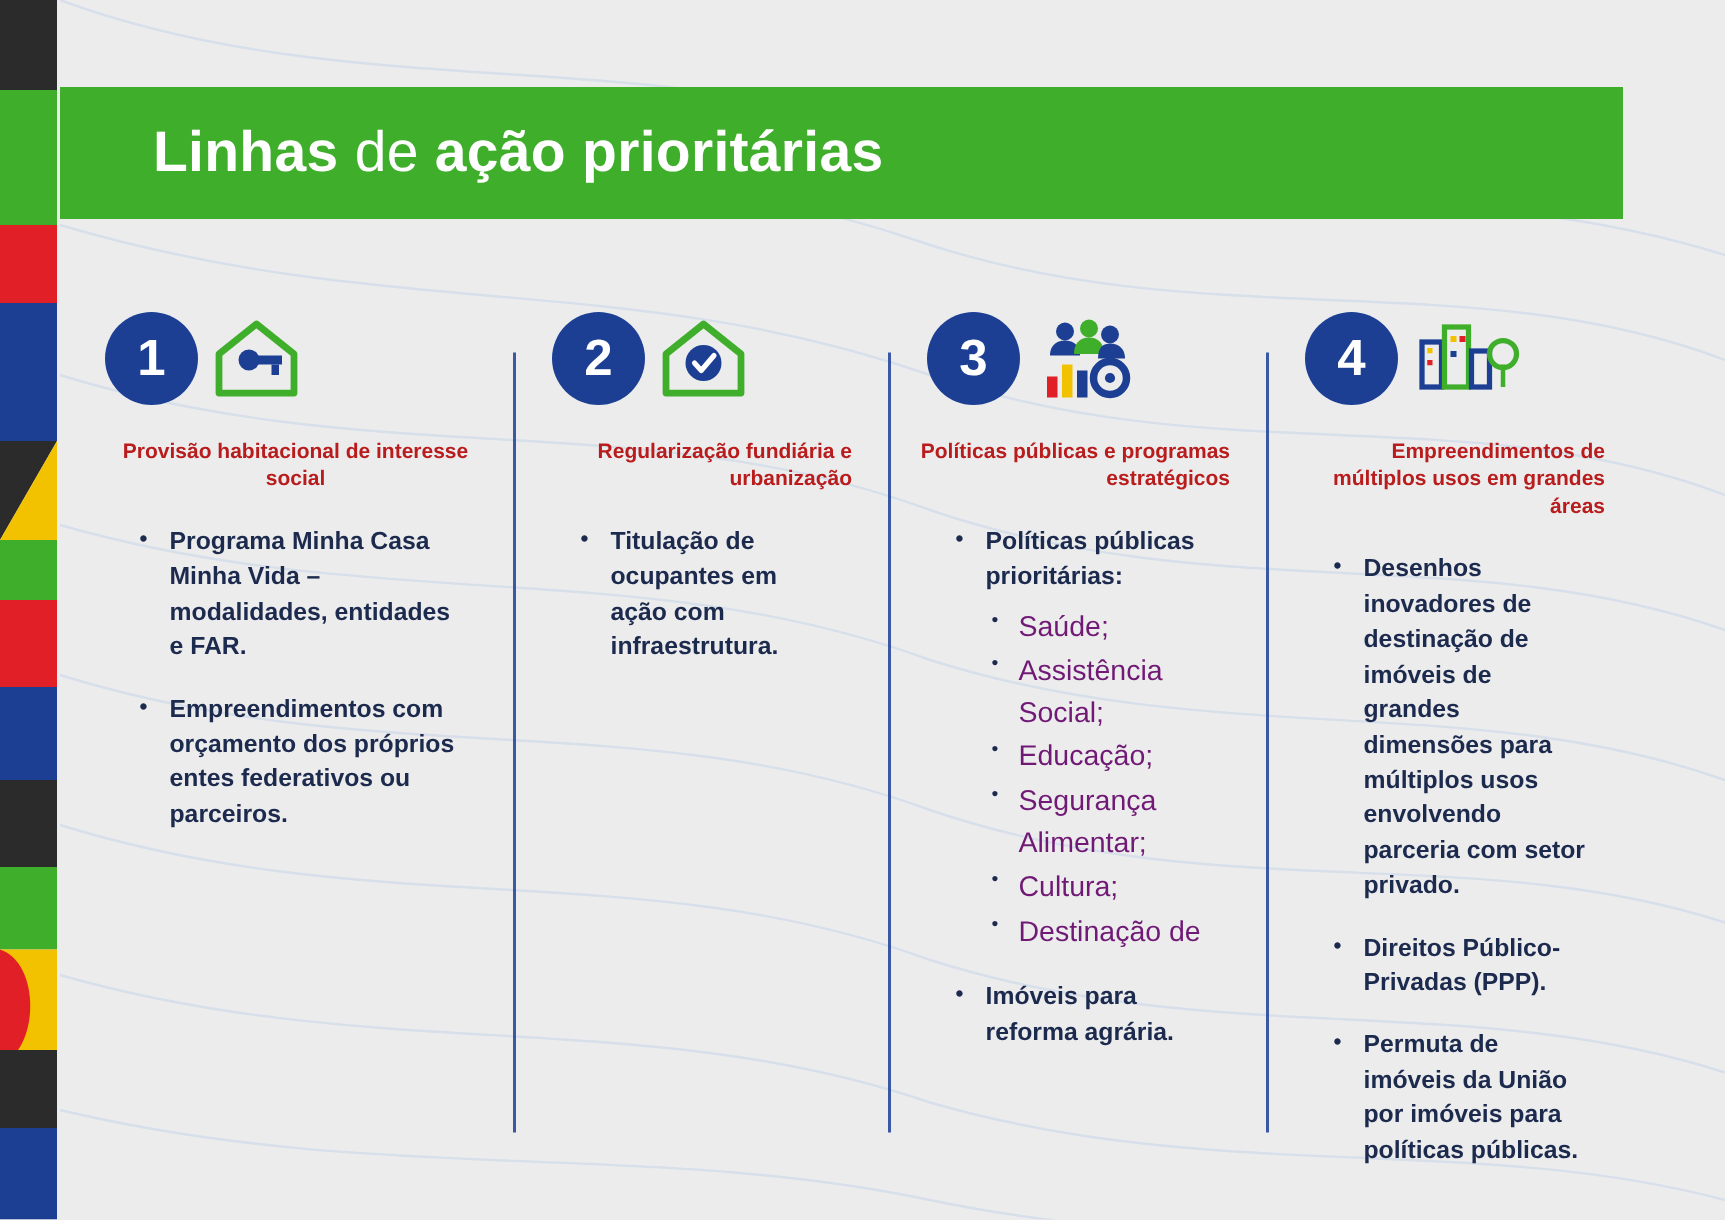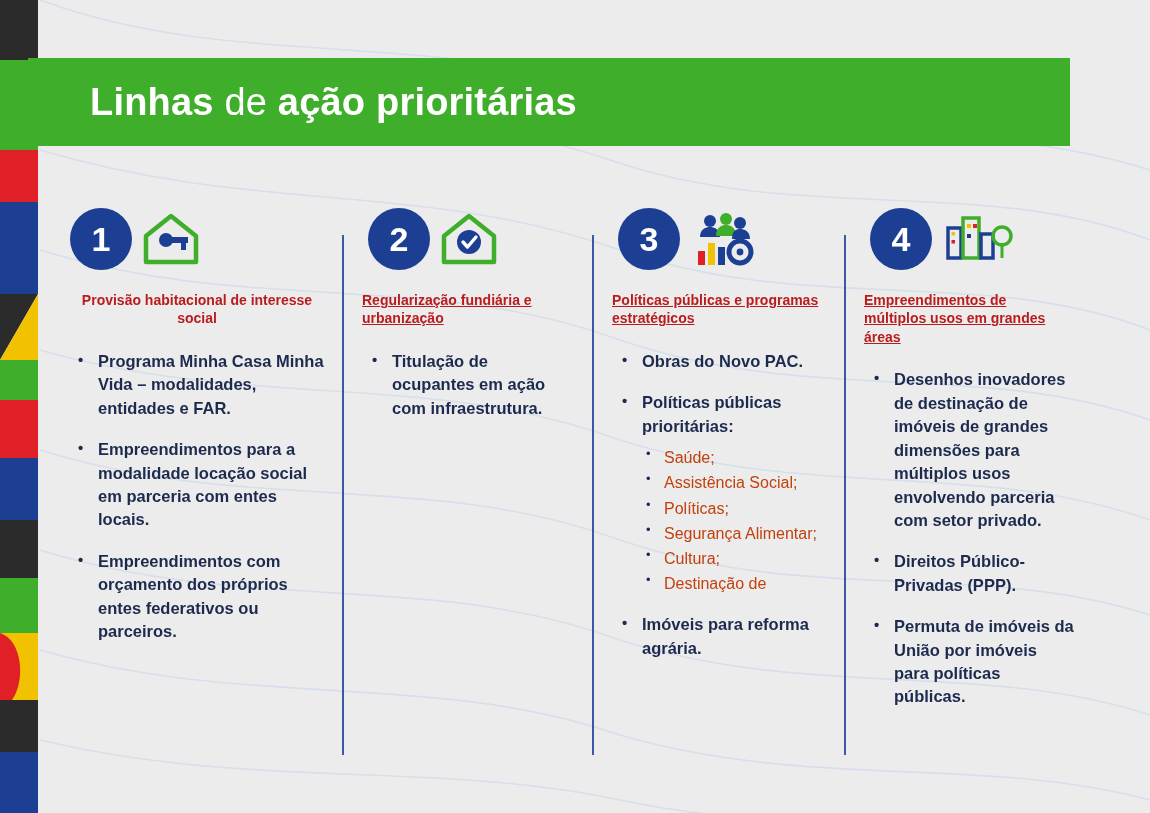--- a/index.html
+++ b/index.html
@@ -29,21 +29,21 @@
     left: 0;
     top: 0;
     width: 38px;
     height: 813px;
     z-index: 3;
   }
 
   
   .title-banner {
     position: absolute;
-    left: 28px;
+    left: 40px;
     top: 58px;
     width: 1042px;
     height: 88px;
     background: #3fae2a;
     z-index: 4;
     display: flex;
     align-items: center;
   }
   .title-text {
     color: #ffffff;
@@ -111,25 +111,25 @@
   .col-title {
     color: #b91c1c;
     font-weight: bold;
     font-size: 14px;
     line-height: 1.32;
     text-align: center;
     margin: 0 0 22px 0;
     padding: 0 6px;
   }
   .col-1 .col-title { text-align: center; }
-  .col-2 .col-title, .col-3 .col-title, .col-4 .col-title { text-align: left; padding-left: 20px; text-decoration: underline; }
+  .col-2 .col-title, .col-3 .col-title, .col-4 .col-title { text-align: right; padding-left: 20px; }
 
   ul.bullets {
     list-style: none;
-    margin: 0;
+    margin: 15px;
     padding: 0 0 0 4px;
   }
   .col-2 ul.bullets, .col-3 ul.bullets, .col-4 ul.bullets { padding-left: 26px; }
   ul.bullets > li {
     position: relative;
     color: #1c2a4e;
     font-size: 16.5px;
     line-height: 1.42;
     font-weight: bold;
     margin-bottom: 18px;
@@ -144,23 +144,23 @@
     font-size: 15px;
   }
   ul.sub {
     list-style: none;
     margin: 8px 0 0 0;
     padding: 0;
   }
   ul.sub > li {
     position: relative;
     font-weight: normal;
-    font-size: 16px;
+    font-size: 19px;
     line-height: 1.45;
-    color: #c2410c;
+    color: #701a75;
     padding-left: 22px;
     margin-bottom: 2px;
   }
   ul.sub > li::before {
     content: "\2022";
     position: absolute;
     left: 4px;
     top: -1px;
     font-size: 13px;
     color: #1c2a4e;
@@ -217,21 +217,20 @@
           <path d="M6,26 L31,6 L56,26 L56,52 L6,52 Z" fill="none" stroke="#3fae2a" stroke-width="4.5" stroke-linejoin="round"></path>
           <circle cx="26" cy="30" r="7" fill="#1c3f94"></circle>
           <rect x="30" y="27" width="18" height="6" fill="#1c3f94"></rect>
           <rect x="41" y="33" width="5" height="7" fill="#1c3f94"></rect>
         </svg>
       </div>
     </div>
     <h3 class="col-title">Provisão habitacional de interesse social</h3>
     <ul class="bullets">
       <li>Programa Minha Casa Minha Vida – modalidades, entidades e FAR.</li>
-      <li>Empreendimentos para a modalidade locação social em parceria com entes locais.</li>
       <li>Empreendimentos com orçamento dos próprios entes federativos ou parceiros.</li>
     </ul>
   </div>
 
   <div class="col col-2">
     <div class="divider"></div>
     <div class="col-head">
       <div class="badge">2</div>
       <div class="head-icon">
         <svg width="64" height="58" viewBox="0 0 64 58">
@@ -262,27 +261,26 @@
           <rect x="10" y="42" width="7" height="14" fill="#e01f26"></rect>
           <rect x="20" y="34" width="7" height="22" fill="#f2c200"></rect>
           <rect x="30" y="38" width="7" height="18" fill="#1c3f94"></rect>
           <circle cx="52" cy="43" r="11" fill="none" stroke="#1c3f94" stroke-width="5"></circle>
           <circle cx="52" cy="43" r="3.4" fill="#1c3f94"></circle>
         </svg>
       </div>
     </div>
     <h3 class="col-title">Políticas públicas e programas estratégicos</h3>
     <ul class="bullets">
-      <li>Obras do Novo PAC.</li>
       <li>
         <span>Políticas públicas prioritárias:</span>
         <ul class="sub">
           <li>Saúde;</li>
           <li>Assistência Social;</li>
-          <li>Políticas;</li>
+          <li>Educação;</li>
           <li>Segurança Alimentar;</li>
           <li>Cultura;</li>
           <li>Destinação de</li>
         </ul>
       </li>
       <li>Imóveis para reforma agrária.</li>
     </ul>
   </div>
 
   <div class="col col-4">

